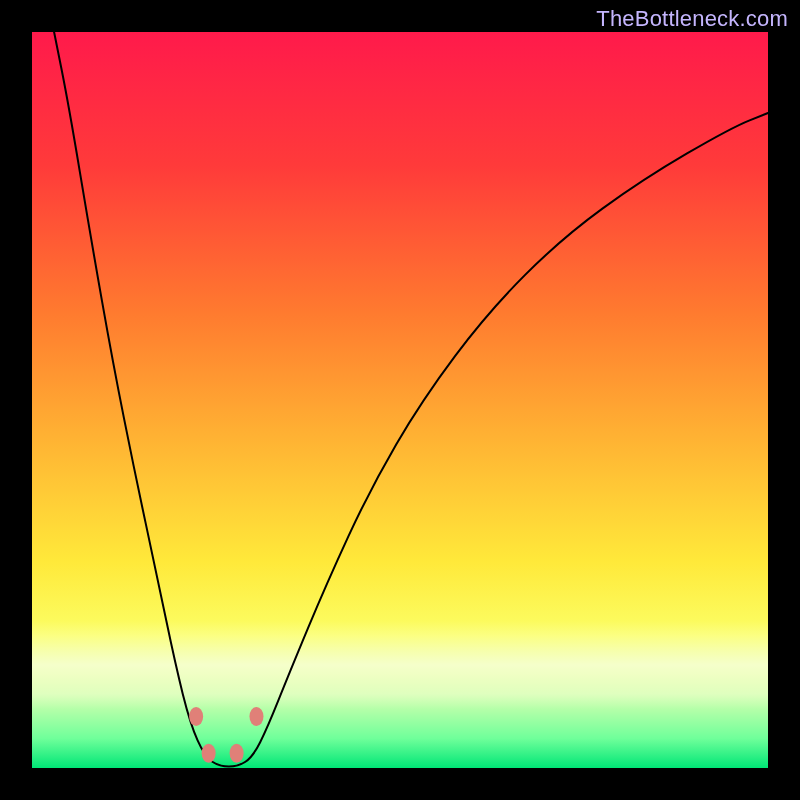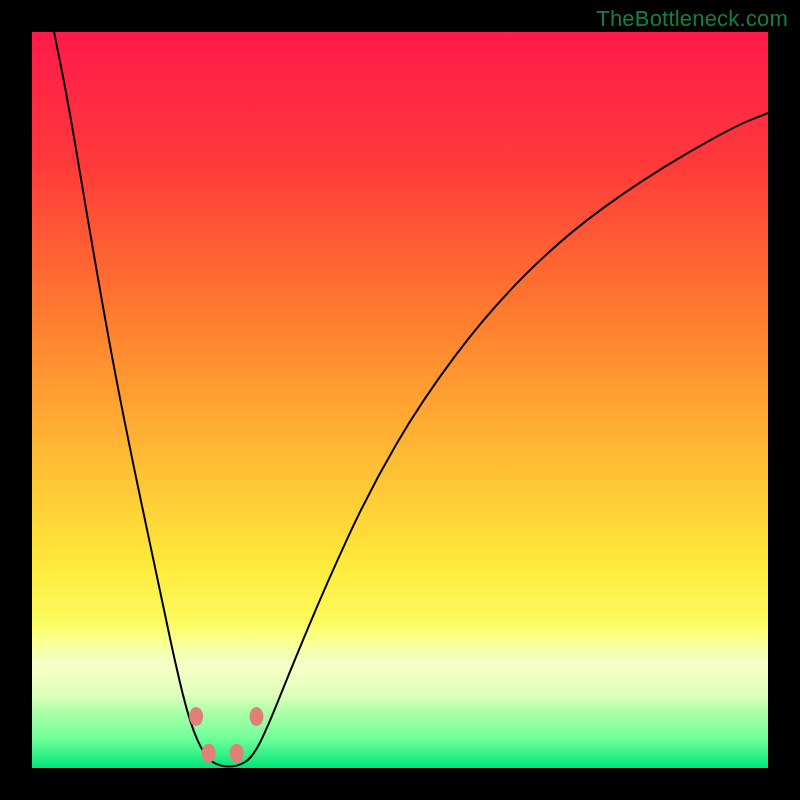--- a/index.html
+++ b/index.html
@@ -17,21 +17,21 @@
     width: 800px;
     height: 800px;
     background: #000000;
   }
   .watermark {
     position: absolute;
     top: 6px;
     right: 12px;
     font-family: Arial, Helvetica, sans-serif;
     font-size: 22px;
-    color: #15803d;
+    color: #c4b5fd;
     font-weight: 500;
     letter-spacing: 0.2px;
   }
   svg {
     position: absolute;
     left: 0;
     top: 0;
   }
 </style>
 </head>

